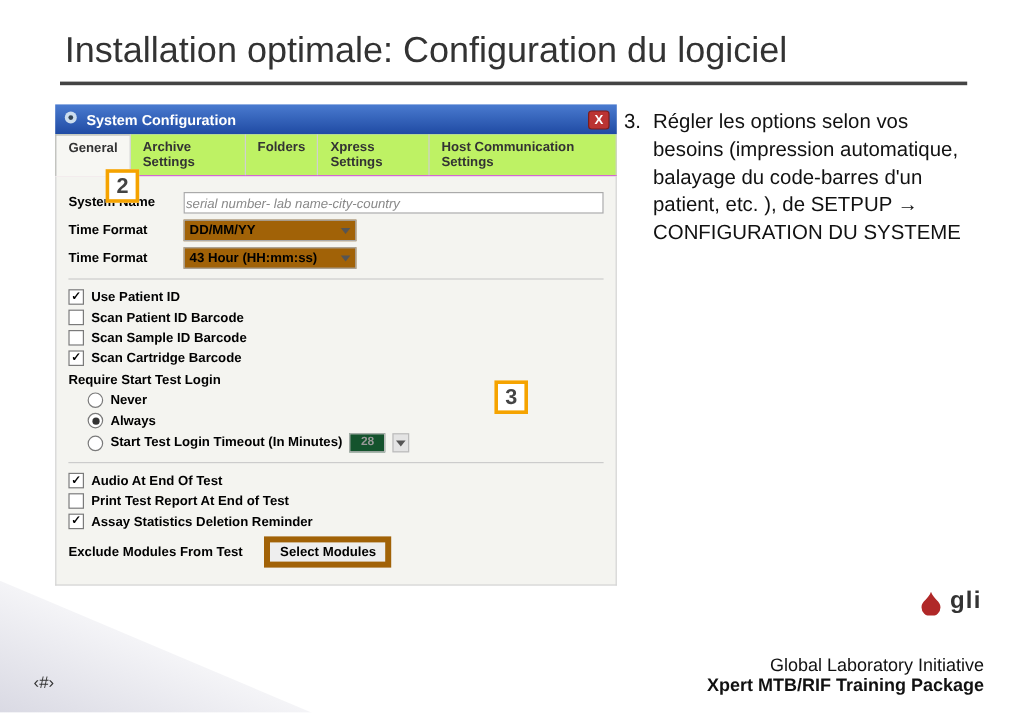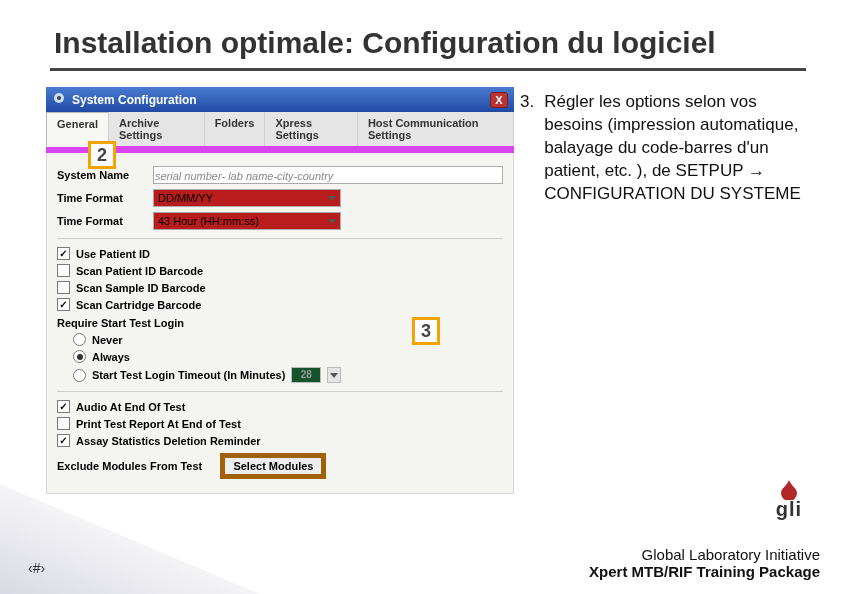--- a/index.html
+++ b/index.html
@@ -7,21 +7,21 @@
     margin: 0;
     width: 842px;
     height: 594px;
     font-family: Arial, sans-serif;
     background: #fff;
     position: relative;
     overflow: hidden;
   }
   .slide-title {
     font-size: 30px;
-    font-weight: bold;
+    font-weight: normal;
     color: #333;
     padding: 26px 0 8px 54px;
   }
   .title-underline {
     height: 3px;
     background: #444;
     margin: 0 36px 0 50px;
   }
   .content-row {
     display: flex;
@@ -60,22 +60,22 @@
     border: 1px solid #7a1d1d;
     border-radius: 3px;
     color: #fff;
     text-align: center;
     font-size: 11px;
     line-height: 14px;
     font-weight: bold;
   }
   .tabstrip {
     display: flex;
-    background: #e5e5e5;
-    border-bottom: 7px solid #d946ef;
+    background: #bef264;
+    border-bottom: 1px solid #d946ef;
     justify-content: flex-end;
   }
   .tab {
     padding: 5px 10px;
     font-weight: bold;
     font-size: 11px;
     color: #333;
     border-right: 1px solid #d0d0d0;
   }
   .tab.active {
@@ -98,30 +98,30 @@
     background:#fff;
     border:1px solid #aaa;
     padding:2px 1px;
     color:#888;
     font-style: italic;
     font-size:11px;
     height:18px;
     line-height:14px;
   }
   .dropdown {
-    background:#b91c1c;
+    background:#a16207;
     border:1px solid #aaa;
     padding:2px 4px;
     font-size:11px;
-    width:188px;
+    width:144px;
     height:18px;
     display:flex;
     justify-content:space-between;
     align-items:center;
-    font-weight:normal;
+    font-weight:bold;
   }
   .dd-arrow {
     width: 0; height: 0;
     border-left: 4px solid transparent;
     border-right: 4px solid transparent;
     border-top: 5px solid #555;
   }
   .divider { height:1px; background:#ccc; margin:8px 0; }
   .chk-row, .radio-row { display:flex; align-items:center; gap:6px; margin:4px 0; font-weight:bold; font-size:11px; }
   .chk, .radio {
@@ -188,21 +188,21 @@
     background: linear-gradient(to top right, rgba(180,180,200,0.5), rgba(255,255,255,0) 70%);
     clip-path: polygon(0 100%, 100% 100%, 0 0);
   }
   .logo {
     position:absolute;
     right:24px;
     bottom:68px;
     width:58px;
     height:48px;
     display:flex;
-    flex-direction:column;
+    flex-direction:row;
     align-items:center;
   }
   .logo svg { display:block; }
   .logo-text { font-size:20px; font-weight:bold; letter-spacing:1px; color:#333; margin-top:-2px;}
 </style>
 </head>
 <body>
 
 <div class="slide-title">Installation optimale: Configuration du logiciel</div>
 <div class="title-underline"></div>

